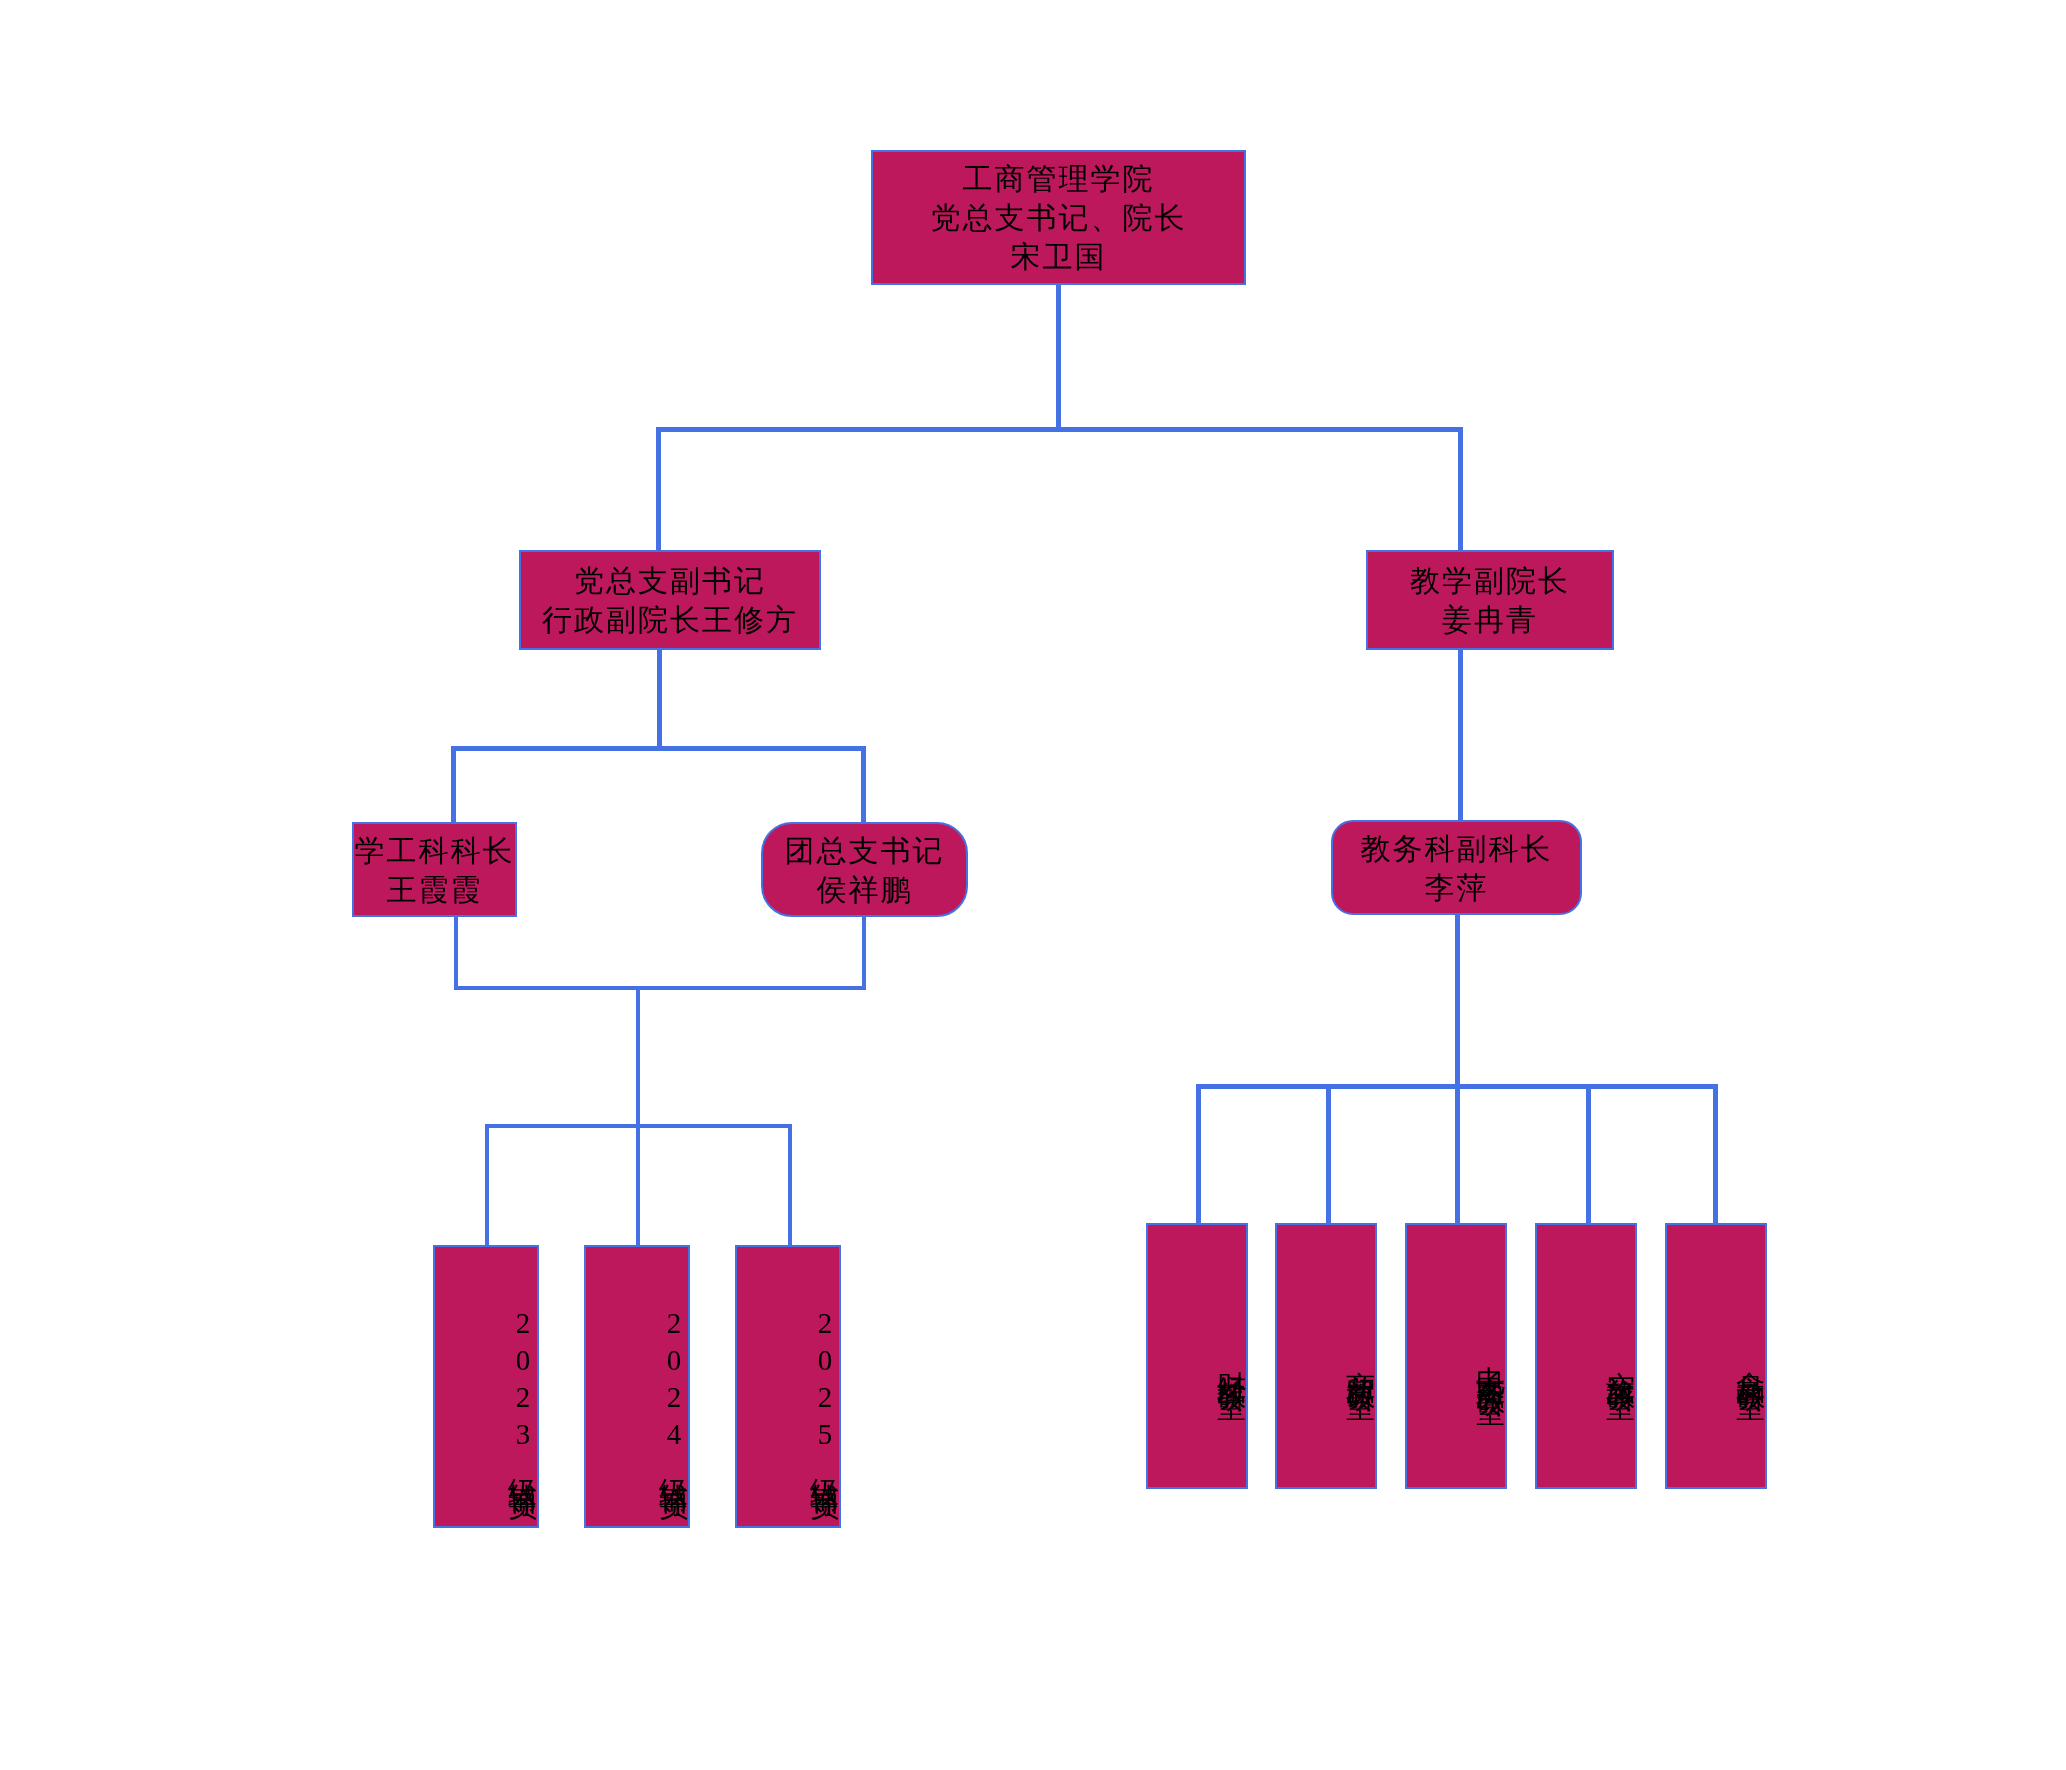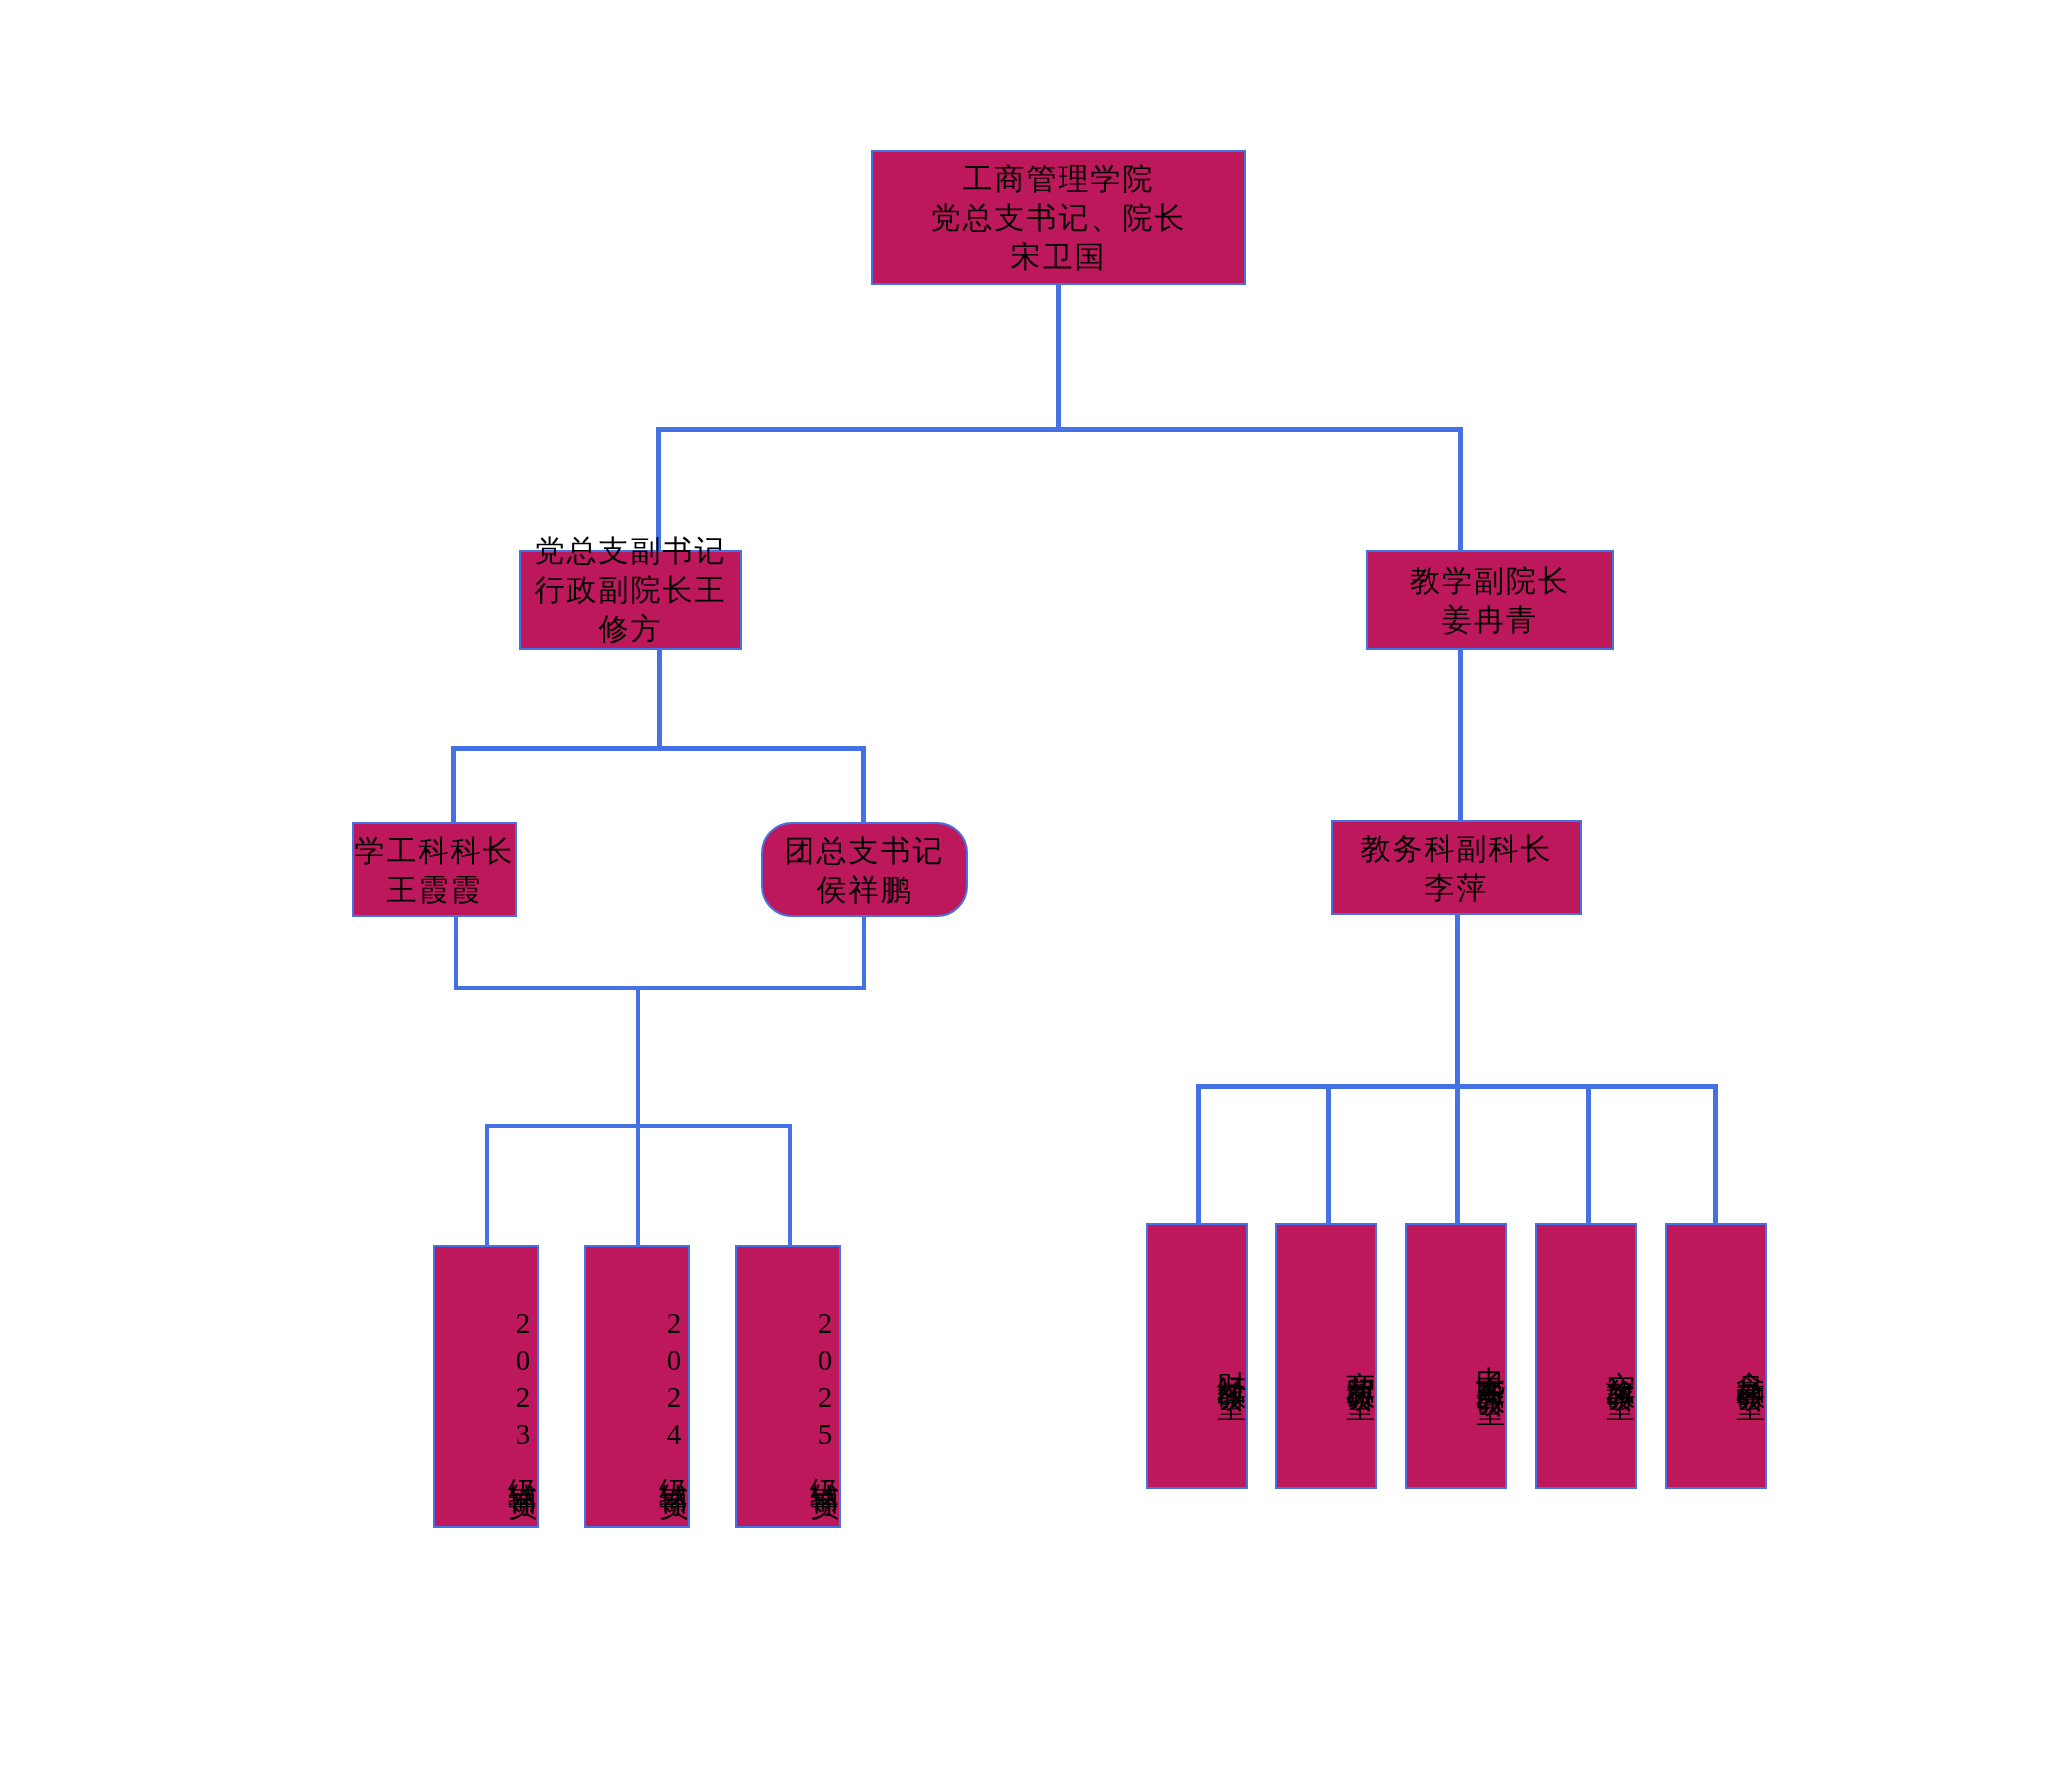--- a/index.html
+++ b/index.html
@@ -82,21 +82,21 @@
   </div>
 
   <div class="line v" style="left:1056px; top:285px; width:4.5px; height:145px;"></div>
 
   <div class="line h" style="left:656px; top:427px; width:807px; height:4.5px;"></div>
 
   <div class="line v" style="left:656px; top:427px; width:4.5px; height:125px;"></div>
 
   <div class="line v" style="left:1458px; top:427px; width:4.5px; height:125px;"></div>
 
-  <div class="node h-node" id="node-party-deputy" style="left:519px; top:550px; width:223px; height:100px;align-items:flex-end;">
+  <div class="node h-node" id="node-party-deputy" style="left:519px; top:550px; width:302px; height:100px;">
     <span class="txt">党总支副书记
 行政副院长王修方</span>
   </div>
 
   <div class="node h-node" id="node-teaching-vice-dean" style="left:1322px; top:550px; width:248px; height:100px;margin-left:44px;">
     <span class="txt">教学副院长
 姜冉青</span>
   </div>
 
   <div class="line v" style="left:657px; top:650px; width:4.5px; height:100px;"></div>
@@ -128,21 +128,21 @@
   </div>
   <div class="node v-node thin" id="node-counselor-2024" style="left:584px; top:1245px; width:106px; height:283px;">
     <span class="txt">2024级辅导员</span>
   </div>
   <div class="node v-node thin" id="node-counselor-2025" style="left:735px; top:1245px; width:106px; height:283px;">
     <span class="txt">2025级辅导员</span>
   </div>
 
   <div class="line v" style="left:1458px; top:650px; width:4.5px; height:172px;"></div>
 
-  <div class="node h-node thin" id="node-academic-affairs" style="left:1331px; top:820px; width:251px; height:95px;">
+  <div class="node h-node thin" id="node-academic-affairs" style="left:1331px; top:820px; width:251px; height:95px;border-radius:22px;">
     <span class="txt">教务科副科长
 李萍</span>
   </div>
 
   <div class="line v" style="left:1455px; top:915px; width:4.5px; height:172px;"></div>
   <div class="line h" style="left:1196px; top:1084px; width:522px; height:4.5px;"></div>
   <div class="line v" style="left:1196px; top:1084px; width:4.5px; height:142px;"></div>
   <div class="line v" style="left:1326px; top:1084px; width:4.5px; height:142px;"></div>
   <div class="line v" style="left:1455px; top:1084px; width:4.5px; height:142px;"></div>
   <div class="line v" style="left:1586px; top:1084px; width:4.5px; height:142px;"></div>

